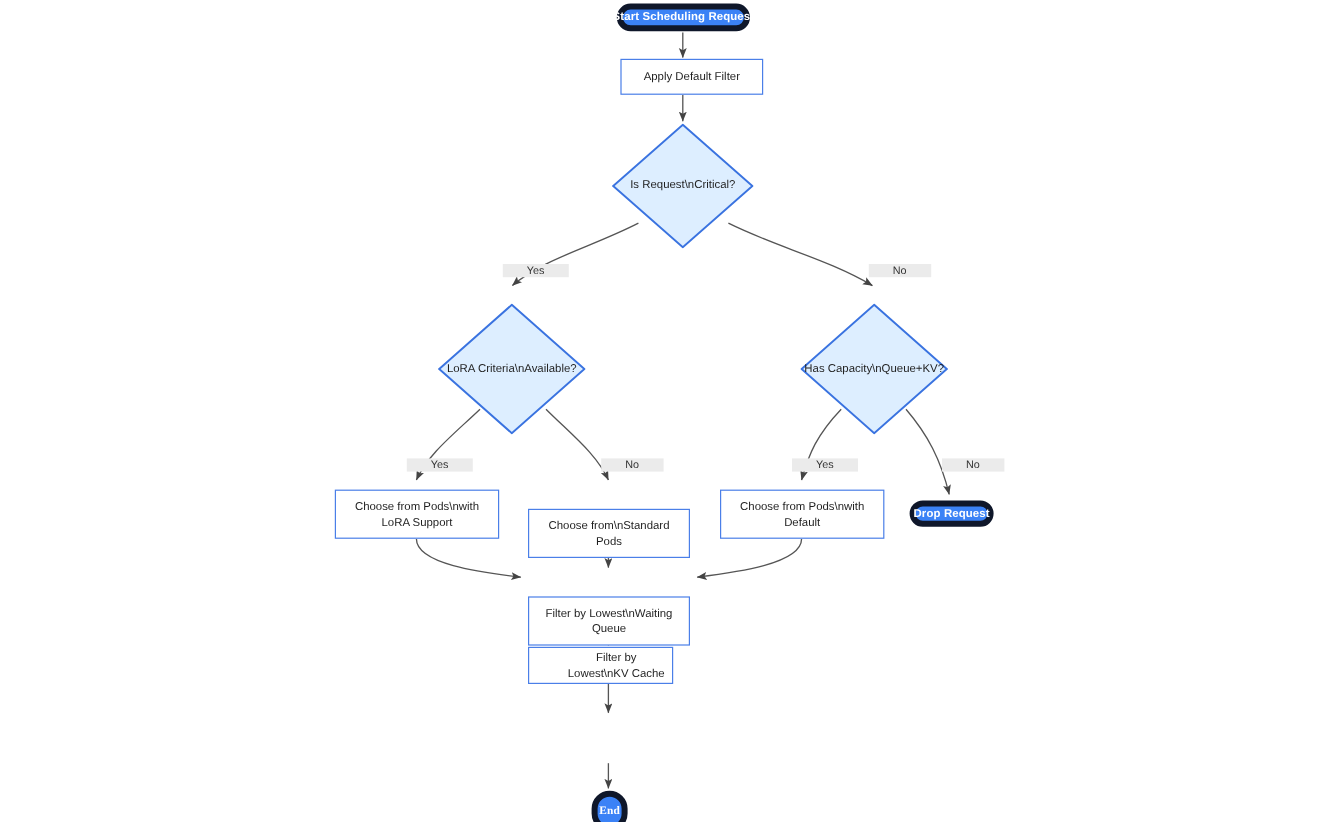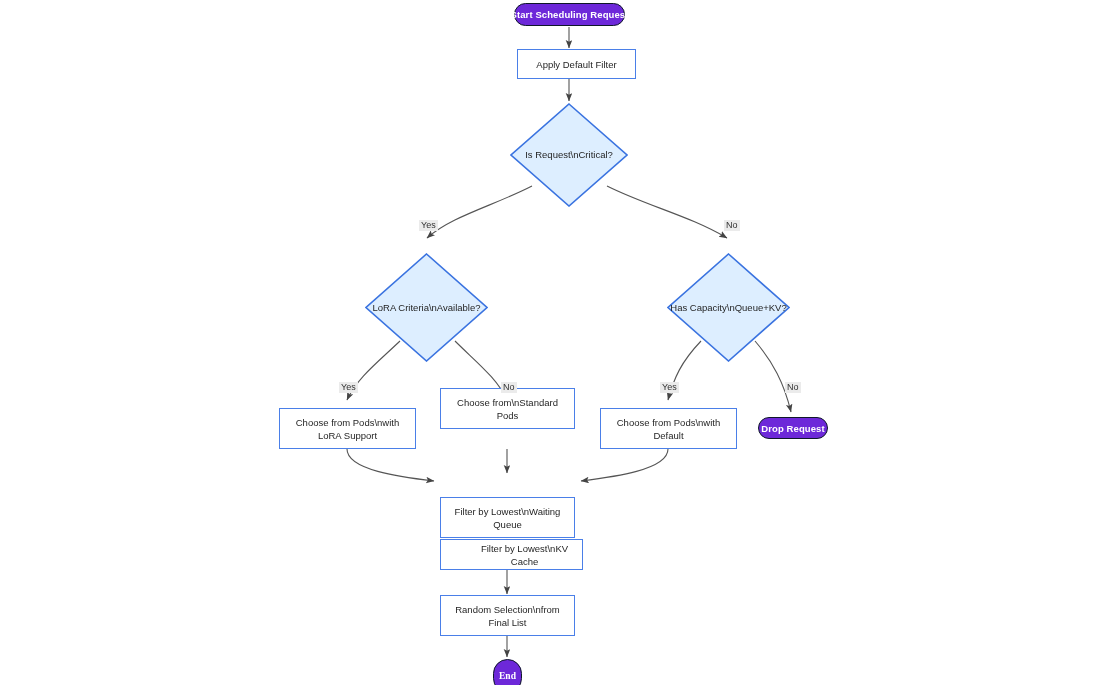--- a/index.html
+++ b/index.html
@@ -29,22 +29,22 @@
   .node {
     position: absolute;
     box-sizing: border-box;
     display: flex;
     align-items: center;
     justify-content: center;
     text-align: center;
   }
   
   .node-pill {
-    background: #6d28d9;
-    border: 1px solid #0f172a;
+    background: #3b82f6;
+    border: 5px solid #0f172a;
     border-radius: 999px;
     color: #ffffff;
     font-size: 9.5px;
     font-weight: bold;
     letter-spacing: 0.1px;
     padding: 0 10px;
     white-space: nowrap;
   }
   
   .node-box {
@@ -79,21 +79,21 @@
     line-height: 12px;
     white-space: nowrap;
   }
   
   .edge-label {
     position: absolute;
     background: #ebebeb;
     color: #333333;
     font-size: 9px;
     line-height: 11px;
-    padding: 0px 2px;
+    padding: 0px 20px;
     white-space: nowrap;
   }
 </style>
 </head>
 <body>
 
 <div id="canvas">
 
   <svg id="edges" viewBox="0 0 1103 685" width="1103" height="685">
     <defs>
@@ -162,21 +162,21 @@
     <span class="dia-label">Has Capacity\nQueue+KV?</span>
   </div>
 
   <div class="node node-box" style="left:279px; top:408px; width:137px; height:41px;">
     <span class="label">
       <span>Choose from Pods\nwith</span><br>
       <span>LoRA Support</span>
     </span>
   </div>
 
-  <div class="node node-box" style="left:440px; top:388px; width:135px; height:41px;">
+  <div class="node node-box" style="left:440px; top:424px; width:135px; height:41px;">
     <span class="label">
       <span>Choose from\nStandard</span><br>
       <span>Pods</span>
     </span>
   </div>
 
   <div class="node node-box" style="left:600px; top:408px; width:137px; height:41px;">
     <span class="label">
       <span>Choose from Pods\nwith</span><br>
       <span>Default</span>
@@ -187,30 +187,24 @@
     <span>Drop Request</span>
   </div>
 
   <div class="node node-box" style="left:440px; top:497px; width:135px; height:41px;">
     <span class="label">
       <span>Filter by Lowest\nWaiting</span><br>
       <span>Queue</span>
     </span>
   </div>
 
-  <div class="node node-box" style="left:440px; top:539px; width:143px; height:31px;padding-left:32px;">
+  <div class="node node-box" style="left:440px; top:539px; width:121px; height:31px;padding-left:32px;">
     <span class="label">Filter by Lowest\nKV Cache</span>
   </div>
 
-  <div class="node node-box" style="left:440px; top:595px; width:135px; height:41px;">
-    <span class="label">
-      <span>Random Selection\nfrom</span><br>
-      <span>Final List</span>
-    </span>
-  </div>
 
   <div class="node node-pill" style="left:493px; top:659px; width:29px; height:34px;font-family:Liberation Serif, serif;">
     <span>End</span>
   </div>
 
   <div class="edge-label" style="left:419px; top:220px;">Yes</div>
 
   <div class="edge-label" style="left:724px; top:220px;">No</div>
 
   <div class="edge-label" style="left:339px; top:382px;">Yes</div>

